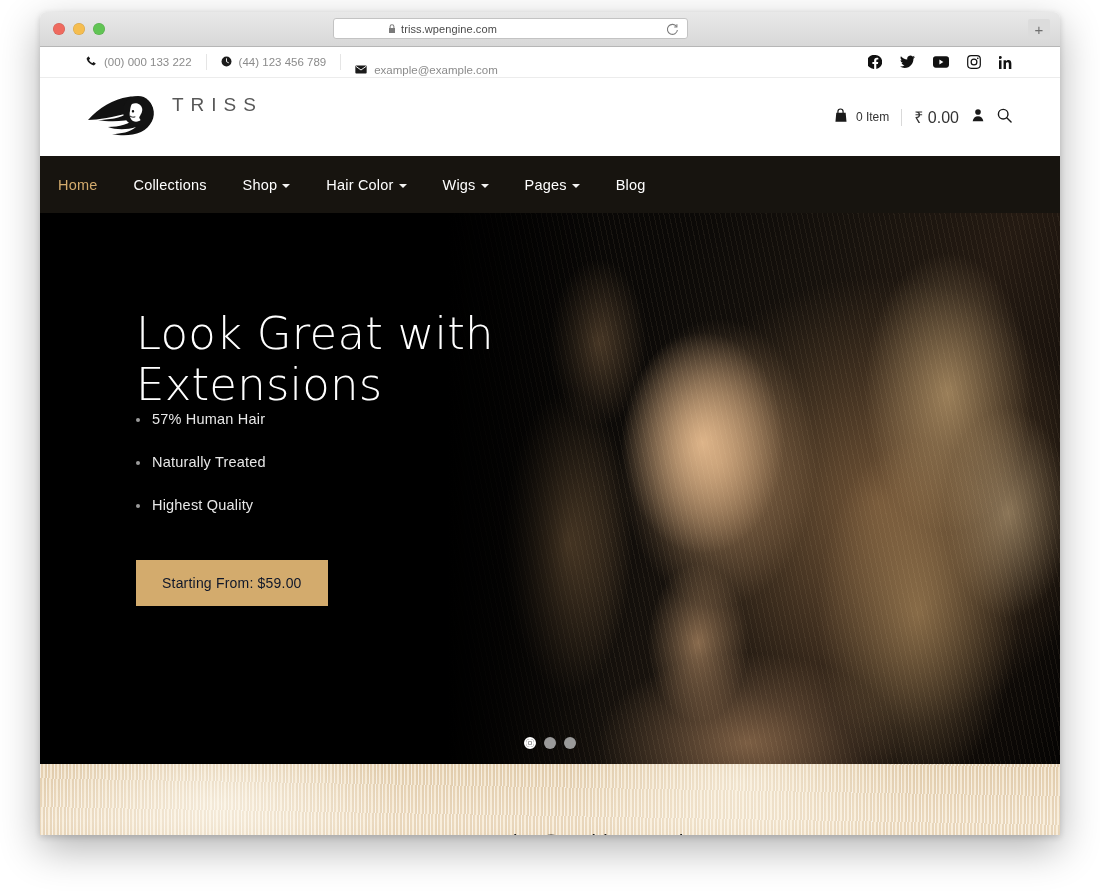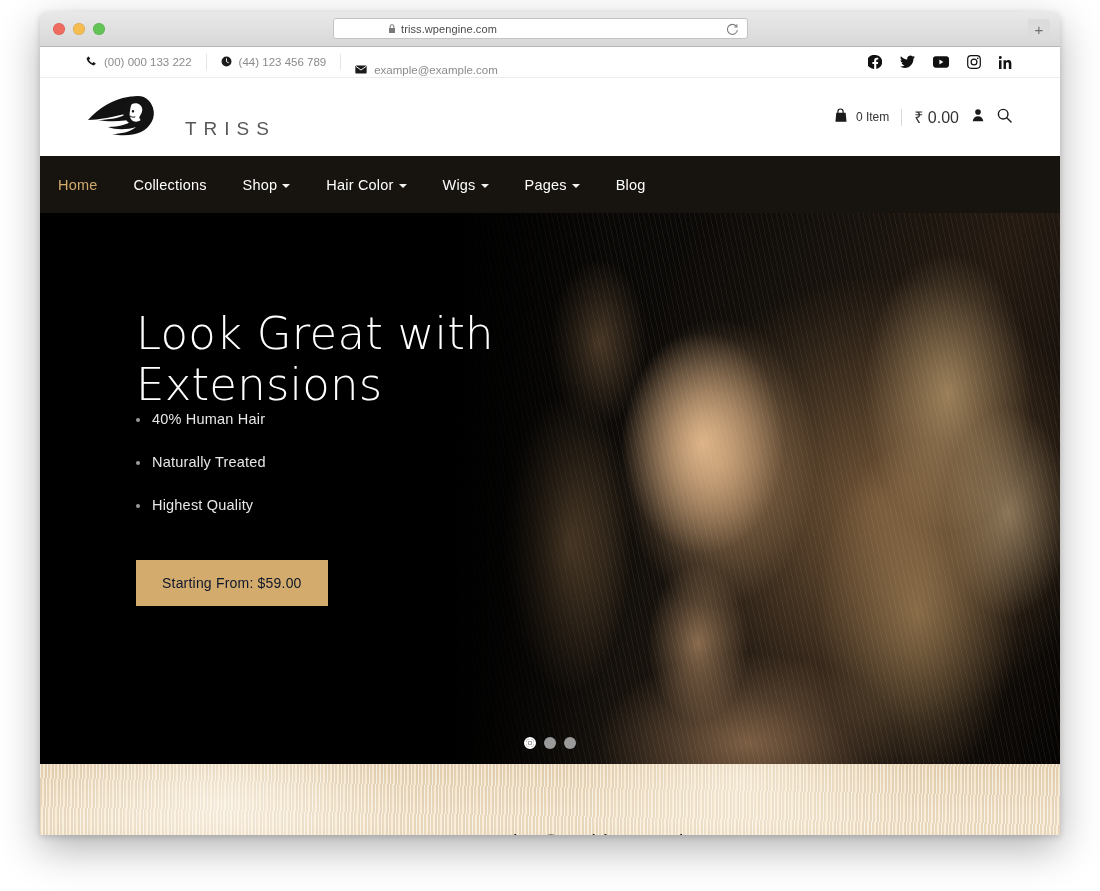--- a/index.html
+++ b/index.html
@@ -29,21 +29,21 @@
   }
   .traffic-lights { display: flex; gap: 8px; margin-left: 13px; }
   .tl { width: 12px; height: 12px; border-radius: 50%; }
   .tl.red    { background: #ef6a5f; box-shadow: inset 0 0 0 0.5px rgba(0,0,0,.15); }
   .tl.yellow { background: #f5bd4f; box-shadow: inset 0 0 0 0.5px rgba(0,0,0,.15); }
   .tl.green  { background: #61c454; box-shadow: inset 0 0 0 0.5px rgba(0,0,0,.15); }
 
   .urlbar {
     position: absolute;
     left: 293px; top: 6px;
-    width: 415px; height: 21px;
+    width: 355px; height: 21px;
     background: #ffffff;
     border: 1px solid #c3c3c3;
     border-radius: 3px;
     display: flex; align-items: center;
   }
   .urlbar .lock { margin-left: 54px; margin-right: 5px; display: flex; }
   .urlbar .url-text {
     font-size: 11px; color: #4a4a4a; letter-spacing: .1px;
     font-family: "Liberation Sans", sans-serif;
   }
@@ -82,21 +82,21 @@
   .social-group { margin-left: auto; display: flex; align-items: center; gap: 18px; }
   .social-group a { color: #111; display: flex; }
 
   
   .midbar {
     height: 78px;
     display: flex; align-items: center;
     padding: 0 48px 0 46px;
     background: #fff;
   }
-  .brand { display: flex; align-items: flex-end; gap: 13px; }
+  .brand { display: flex; align-items: flex-start; gap: 0; }
   .brand-mark { width: 76px; height: 46px; flex: none; }
   .brand-text {
     font-size: 19px; color: #585858;
     letter-spacing: 7px; font-weight: 300;
     font-family: "Liberation Sans", sans-serif;
     margin-left: 10px;
   }
   .header-tools { margin-left: auto; display: flex; align-items: center; gap: 12px; }
   .cart-link { display: flex; align-items: center; gap: 8px; font-size: 12px; color: #333; }
   .tool-sep { width: 1px; height: 17px; background: #d9d9d9; }
@@ -425,21 +425,21 @@
 
     <section class="hero">
       <div class="hero-photo"></div>
 
       <div class="hero-content">
         <h1 class="hero-title">
           <span>Look Great with</span><br>
           <span>Extensions</span>
         </h1>
         <ul class="hero-list">
-          <li>40% Human Hair</li>
+          <li>57% Human Hair</li>
           <li>Naturally Treated</li>
           <li>Highest Quality</li>
         </ul>
         <a class="hero-cta">Starting From: $59.00</a>
       </div>
 
       <div class="hero-dots">
         <span class="dot active">
             <i></i>
           </span>

